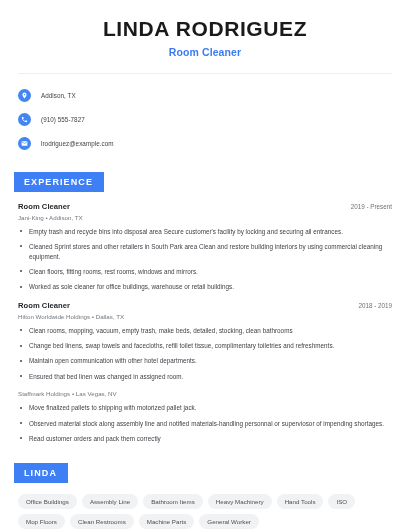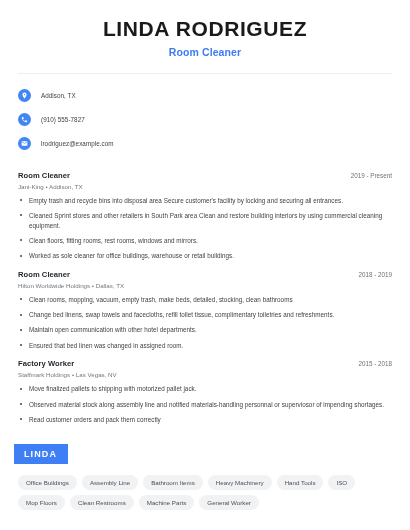--- a/index.html
+++ b/index.html
@@ -183,20 +183,21 @@
         <span class="contact-icon">
           <svg width="7" height="7" viewBox="0 0 24 24" fill="#fff">
             <path d="M20 4H4c-1.1 0-2 .9-2 2v12c0 1.1.9 2 2 2h16c1.1 0 2-.9 2-2V6c0-1.1-.9-2-2-2zm0 4.2-8 5-8-5V6l8 5 8-5v2.2z"></path>
           </svg>
         </span>
         <span class="contact-text">lrodriguez@example.com</span>
       </div>
     </div>
 
   <div class="section">
+    <span class="section-badge">EXPERIENCE</span>
     <div class="jobs">
         <div class="job">
           <div class="job-head">
             <div class="job-role">Room Cleaner</div>
             <div class="job-dates">2019 - Present</div>
           </div>
           <div class="job-meta">Jani-King • Addison, TX</div>
           <ul class="bullets">
             <li>Empty trash and recycle bins into disposal area Secure customer's facility by locking and securing all entrances.</li>
             <li>Cleaned Sprint stores and other retailers in South Park area Clean and restore building interiors by using commercial cleaning equipment.</li>
@@ -211,24 +212,20 @@
           </div>
           <div class="job-meta">Hilton Worldwide Holdings • Dallas, TX</div>
           <ul class="bullets">
             <li>Clean rooms, mopping, vacuum, empty trash, make beds, detailed, stocking, clean bathrooms</li>
             <li>Change bed linens, swap towels and facecloths, refill toilet tissue, complimentary toiletries and refreshments.</li>
             <li>Maintain open communication with other hotel departments.</li>
             <li>Ensured that bed linen was changed in assigned room.</li>
           </ul>
         </div>
         <div class="job">
-          <div class="job-head">
-            <div class="job-role">Factory Worker</div>
-            <div class="job-dates">2015 - 2018</div>
-          </div>
           <div class="job-meta">Staffmark Holdings • Las Vegas, NV</div>
           <ul class="bullets">
             <li>Move finalized pallets to shipping with motorized pallet jack.</li>
             <li>Observed material stock along assembly line and notified materials-handling personnal or superviosor of impending shortages.</li>
             <li>Read customer orders and pack them correctly</li>
           </ul>
         </div>
       </div>
   </div>
 

